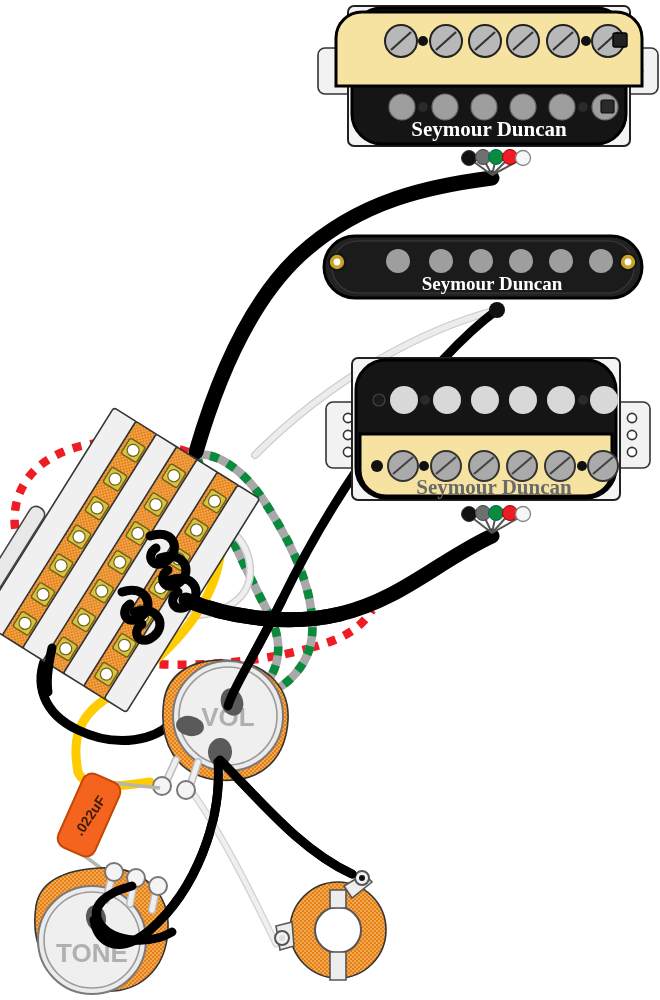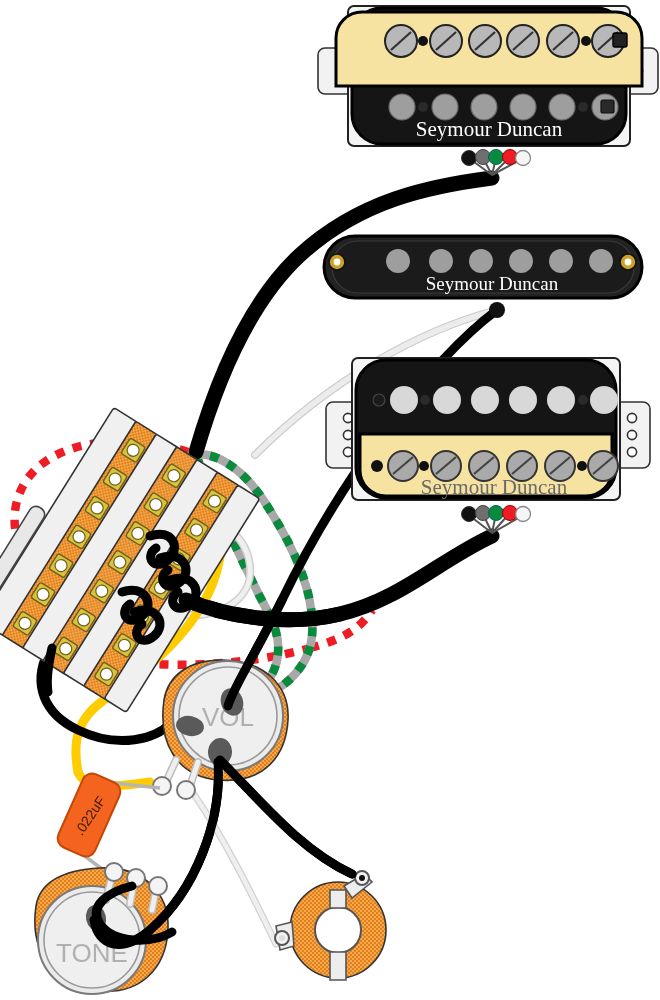--- a/index.html
+++ b/index.html
@@ -1,19 +1,19 @@
 <!DOCTYPE html>
 <html><head>
 <meta charset="utf-8">
 <title>Guitar Wiring Diagram</title>
 <style>
   html,body{margin:0;padding:0;background:#ffffff;}
   body{width:660px;height:1000px;overflow:hidden;
        font-family:"Liberation Sans","DejaVu Sans",sans-serif;}
-  #stage{position:relative;width:660px;height:1000px;background:#fff;}
+  #stage{position:relative;width:660px;height:1000px;background:#fff;font-weight:bold;}
   #stage svg{position:absolute;left:0;top:0;}
   .sdlogo{font-family:"Liberation Serif","DejaVu Serif",serif;font-style:normal;}
 </style>
 </head>
 <body>
 
 <div id="stage">
 <svg width="660" height="1000" viewBox="0 0 660 1000" xmlns="http://www.w3.org/2000/svg">
 
   <defs>

